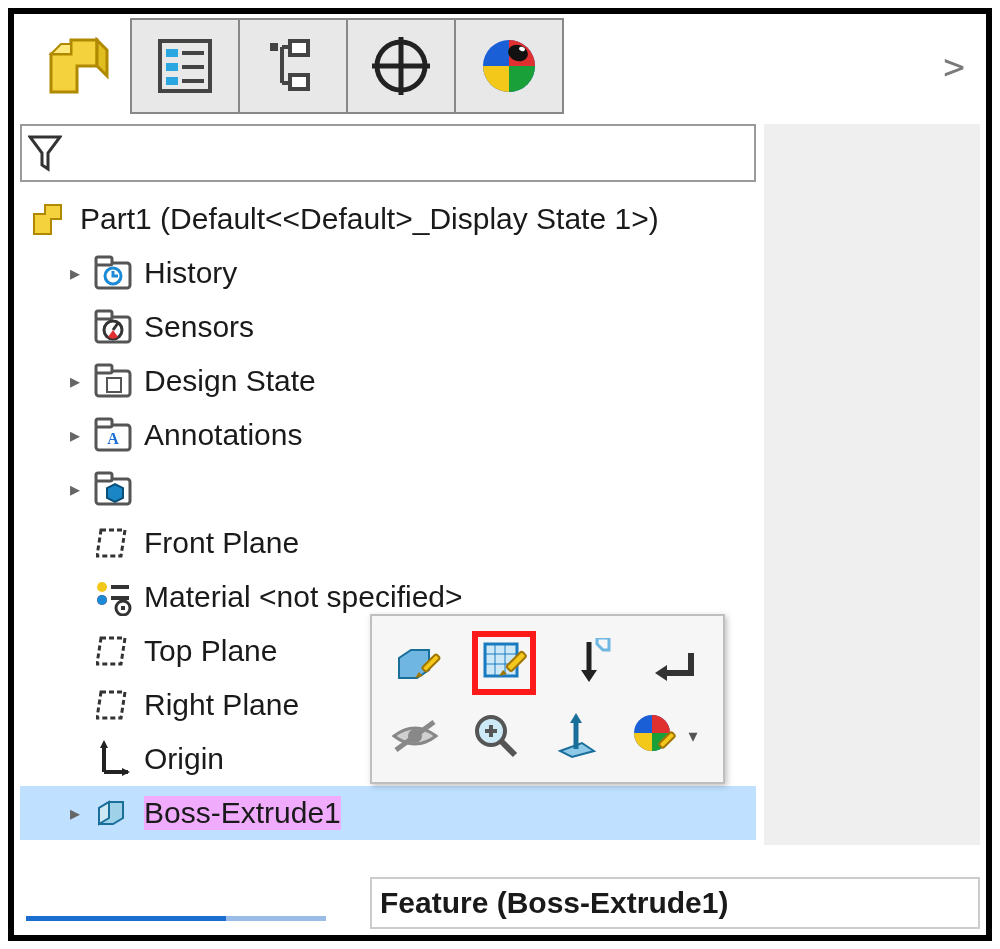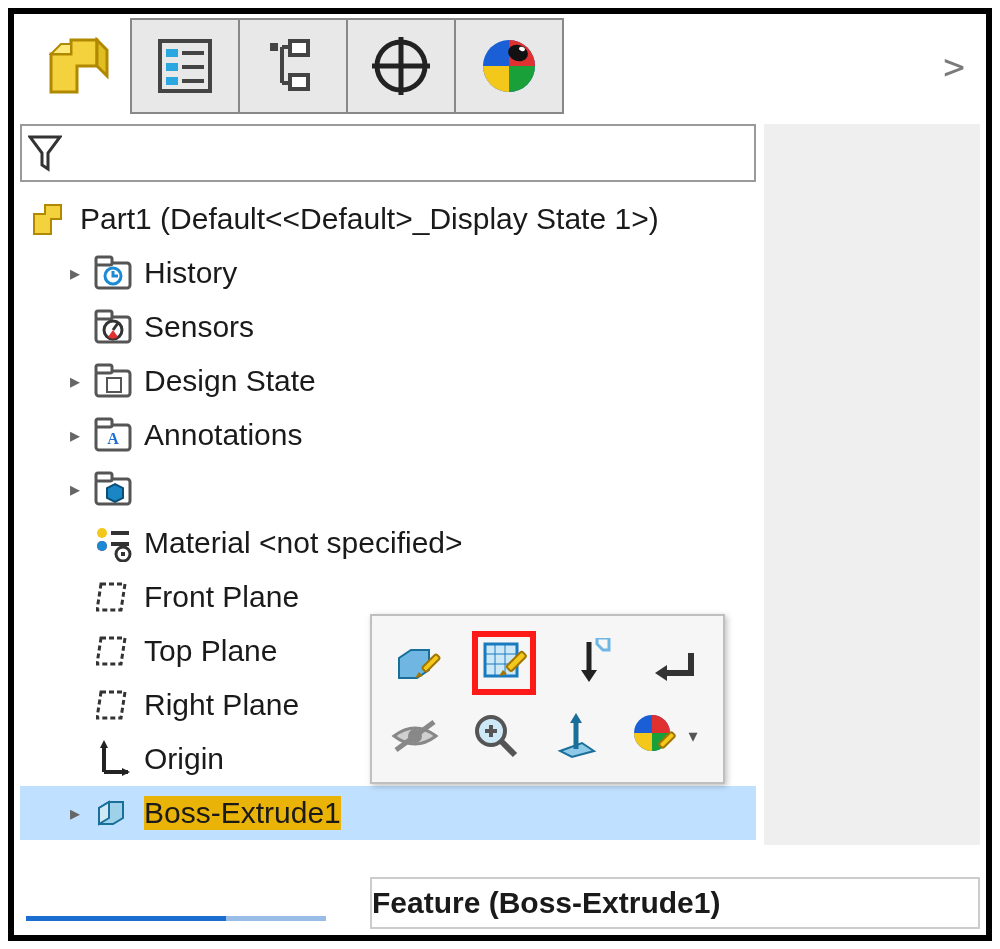--- a/index.html
+++ b/index.html
@@ -74,21 +74,21 @@
   .ticon{
     width:46px;height:40px;
     display:flex;align-items:center;justify-content:center;
     margin-right:8px;
     flex:none;
   }
   .row.selected{
     background:#bfe0ff;
   }
   .row.selected .label{
-    background:#eab308;
+    background:#f0abfc;
   }
   .underline{
     position:absolute;left:6px;right:230px;height:5px;bottom:4px;
     background:linear-gradient(to right,#1c6dd0 0 40%,#99bde6 40% 60%,#ffffff 60% 100%);
   }
   
   .rpanel{
     position:absolute;right:6px;top:110px;width:216px;bottom:90px;
     background:#efefef;
   }
@@ -110,21 +110,21 @@
   .pbtn.dd{width:80px;justify-content:flex-start;}
   .dd-caret{font-size:18px;color:#555;margin-left:10px;}
   
   .tooltip{
     position:absolute;
     left:356px;bottom:6px;right:6px;
     background:#fff;
     border:2px solid #ccc;
     height:52px;
     display:flex;align-items:center;
-    padding-left:0;
+    padding-left:8px;
     font-weight:700;
     box-sizing:border-box;
   }
   svg{display:block;}
 </style>
 </head>
 <body>
 
 <div class="frame">
 
@@ -251,41 +251,41 @@
           <rect x="3" y="9" width="34" height="25" rx="3" fill="#fff" stroke="#555" stroke-width="3"></rect>
           <rect x="3" y="3" width="16" height="8" rx="2" fill="#fff" stroke="#555" stroke-width="3"></rect>
           <polygon points="14,28 14,18 22,14 30,18 30,28 22,32" fill="#1a86c6" stroke="#0b4f77" stroke-width="2"></polygon>
         </svg>
       </span>
     </div>
 
     <div class="row indent">
       <span class="expander hidden">▸</span>
       <span class="ticon">
+        <svg width="34" height="38" viewBox="0 0 34 38">
+          <polygon points="5,6 29,6 25,32 1,32" fill="none" stroke="#333" stroke-width="3" stroke-dasharray="5 3"></polygon>
+        </svg>
+      </span>
+      <span class="label">Front Plane</span>
+    </div>
+
+    <div class="row indent">
+      <span class="expander hidden">▸</span>
+      <span class="ticon">
         <svg width="40" height="38" viewBox="0 0 40 38">
           <circle cx="9" cy="9" r="5" fill="#f4c81a"></circle>
           <circle cx="9" cy="22" r="5" fill="#e03030"></circle>
           <circle cx="9" cy="22" r="5" fill="#1a8ad6"></circle>
           <line x1="18" y1="9" x2="36" y2="9" stroke="#333" stroke-width="4"></line>
           <line x1="18" y1="20" x2="36" y2="20" stroke="#333" stroke-width="4"></line>
           <circle cx="30" cy="30" r="7" fill="none" stroke="#333" stroke-width="3"></circle>
           <rect x="28" y="28" width="4" height="4" fill="#333"></rect>
         </svg>
       </span>
       <span class="label">Material &lt;not specified&gt;</span>
-    </div>
-
-    <div class="row indent">
-      <span class="expander hidden">▸</span>
-      <span class="ticon">
-        <svg width="34" height="38" viewBox="0 0 34 38">
-          <polygon points="5,6 29,6 25,32 1,32" fill="none" stroke="#333" stroke-width="3" stroke-dasharray="5 3"></polygon>
-        </svg>
-      </span>
-      <span class="label">Front Plane</span>
     </div>
     <div class="row indent">
       <span class="expander hidden">▸</span>
       <span class="ticon">
         <svg width="34" height="38" viewBox="0 0 34 38">
           <polygon points="5,6 29,6 25,32 1,32" fill="none" stroke="#333" stroke-width="3" stroke-dasharray="5 3"></polygon>
         </svg>
       </span>
       <span class="label">Top Plane</span>
     </div>

